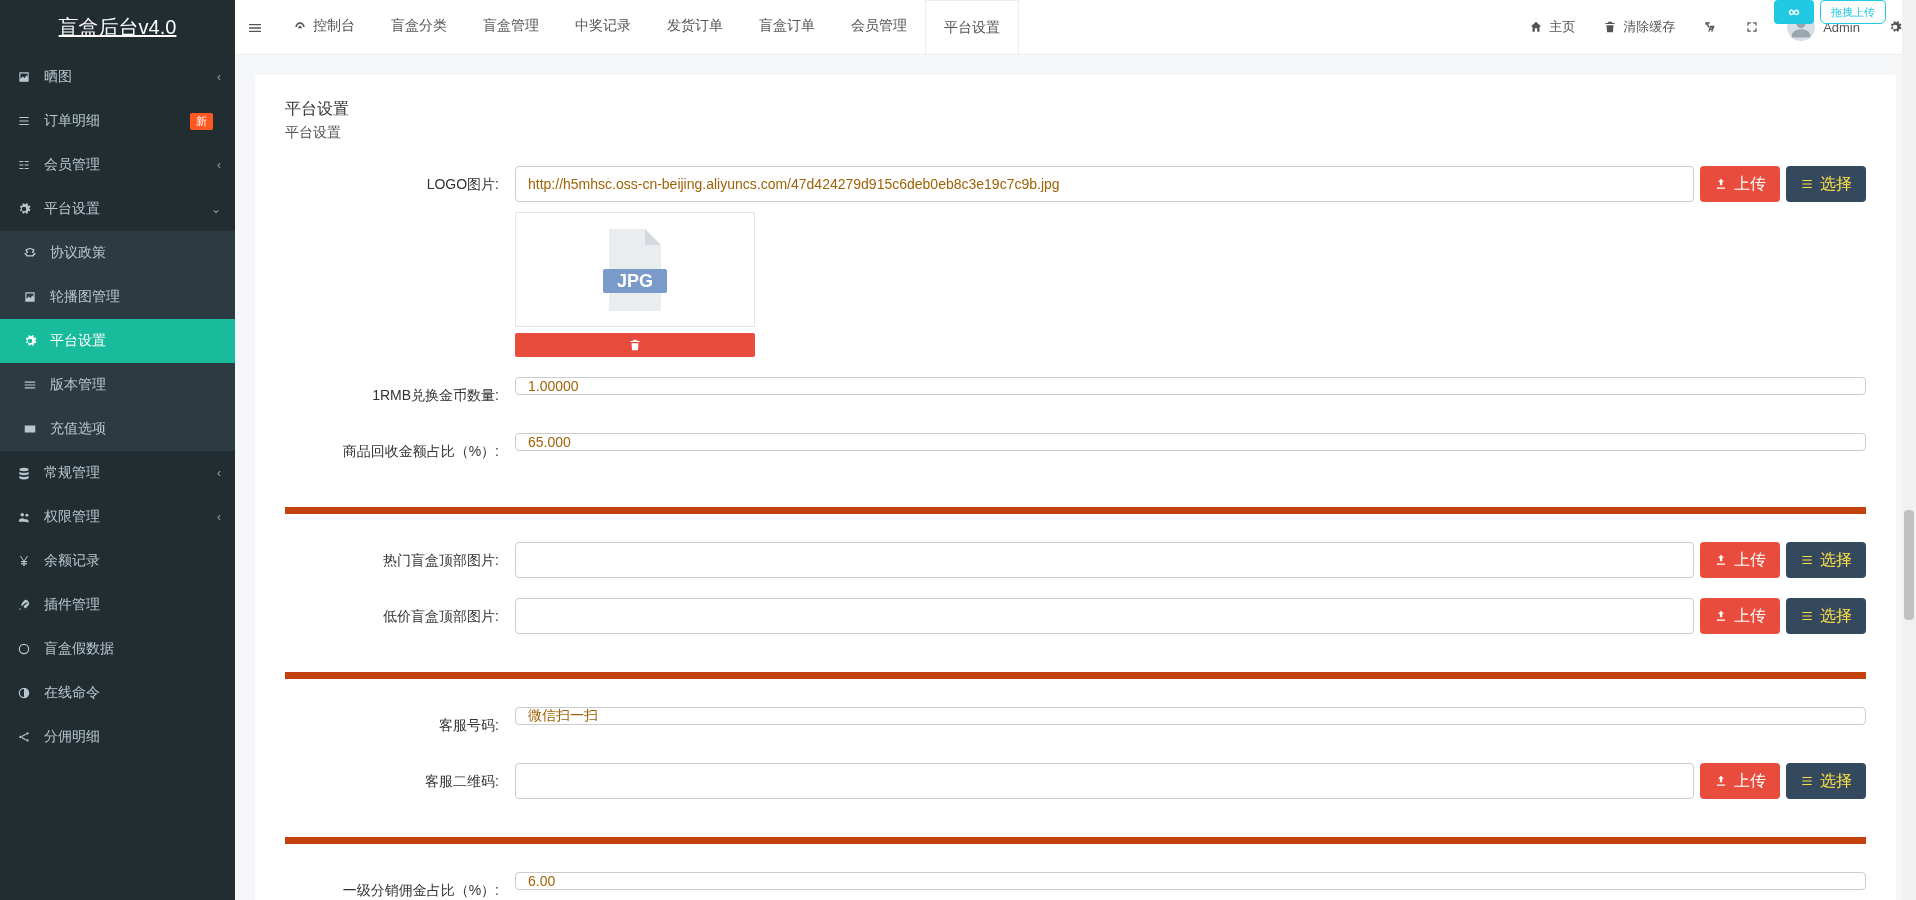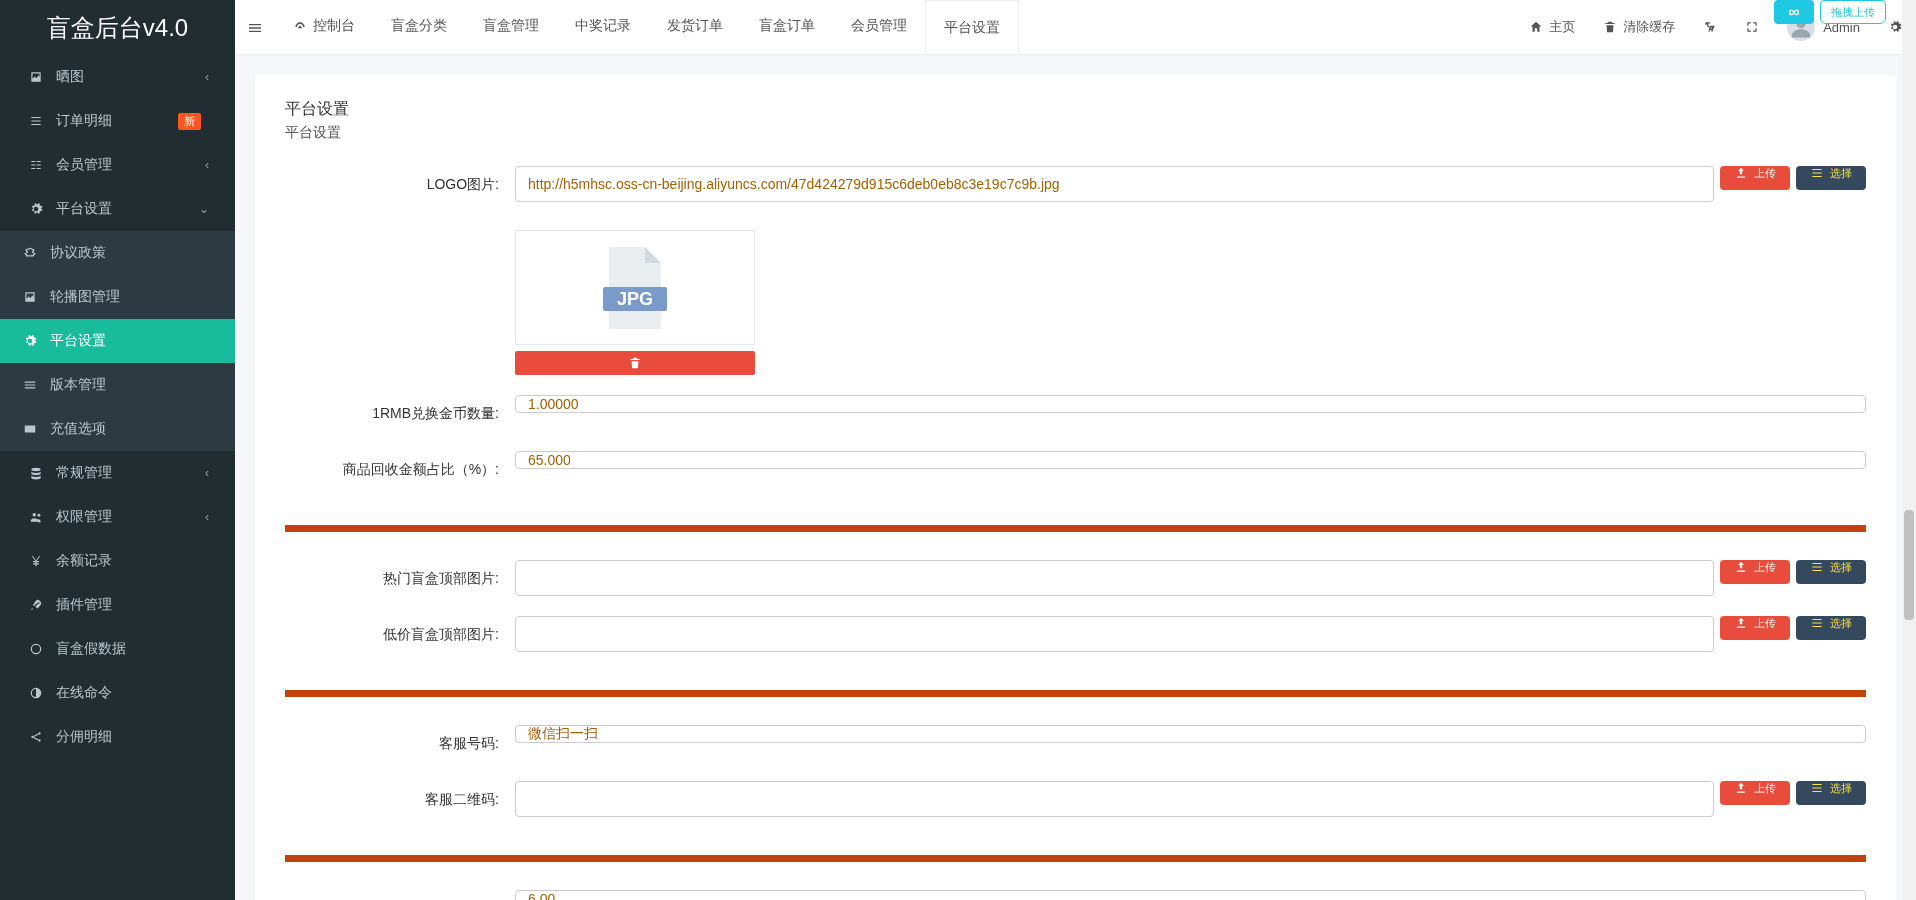--- a/index.html
+++ b/index.html
@@ -21,26 +21,26 @@
   height: 24px; border: 1px solid #1fc8e3; border-radius: 4px; background: #fff; color: #1fc8e3;
   font-size: 11px; padding: 0 10px; display: flex; align-items: center; border-bottom-left-radius: 6px; border-bottom-right-radius: 6px; text-align: center;
 }
 
 
 .app { display: flex; width: 1916px; height: 900px; }
 
 
 .sidebar { width: 235px; background: #222d32; color: #b8c7ce; display: flex; flex-direction: column; flex-shrink: 0; }
 .sidebar-brand {
-  height: 55px; background: #222d32; color: #fff; font-size: 24px; font-weight: 400;
-  display: flex; align-items: center; justify-content: center; border-bottom: 0;
+  height: 55px; background: #222d32; color: #fff; font-size: 20px; font-weight: 400;
+  display: flex; align-items: center; justify-content: center; border-bottom: 0; text-decoration: underline;
 }
 .sidebar-menu { flex: 1; overflow-y: auto; }
 .sidebar-item {
-  display: flex; align-items: center; height: 44px; padding: 0 26px; cursor: pointer; position: relative;
+  display: flex; align-items: center; height: 44px; padding: 0 14px; cursor: pointer; position: relative;
   color: #b8c7ce; font-size: 14px;
 }
 .sidebar-item.active { background: #18bc9c; color: #fff; }
 .sidebar-item.sub { padding-left: 20px; background: #2c3b41; }
 .sidebar-item.sub.active { background: #18bc9c; }
 .side-icon { width: 20px; display: inline-flex; align-items: center; justify-content: center; margin-right: 10px; font-size: 14px; color: inherit; }
 .side-label { flex: 1; }
 .side-caret { font-size: 12px; color: #8aa4af; }
 .side-badge { background: #ff5722; color: #fff; font-size: 11px; padding: 1px 6px; border-radius: 2px; margin-left: auto; margin-right: 8px; }
 
@@ -83,27 +83,27 @@
   width: 230px; text-align: right; padding-right: 16px; color: #333; font-size: 14px; line-height: 36px;
   flex-shrink: 0;
 }
 .form-field { flex: 1; display: flex; flex-direction: column; }
 
 .input-row { display: flex; width: 100%; gap: 6px; }
 .text-input {
   flex: 1; height: 36px; padding: 0 12px; border: 1px solid #ccc; border-radius: 4px; font-size: 14px; color: #a16207;
   background: #fff;
 }
-.btn { height: 24px; padding: 0 14px; border-radius: 4px; border: none; font-size: 11px; cursor: pointer; display: inline-flex; align-items: flex-start; gap: 6px; }
+.btn { height: 36px; padding: 0 14px; border-radius: 4px; border: none; font-size: 16px; cursor: pointer; display: inline-flex; align-items: center; gap: 6px; }
 .btn-danger { background: #e74c3c; color: #fff; }
 .btn-dark { background: #34495e; color: #fde047; }
 .btn-icon { font-size: 13px; }
 
 .thumb-box {
-  width: 240px; height: 115px; border: 1px solid #e5e5e5; margin-top: 28px;
+  width: 240px; height: 115px; border: 1px solid #e5e5e5; margin-top: 10px;
   display: flex; align-items: center; justify-content: center; background: #fff;
 }
 .file-glyph { width: 80px; height: 90px; position: relative; }
 .delete-bar {
   width: 240px; height: 24px; background: #e74c3c; color: #fff; display: flex; align-items: center; justify-content: center;
   cursor: pointer; border-radius: 2px; margin-top: 6px; font-size: 14px;
 }
 
 
 .fake-track { position: absolute; right: 0; top: 0; width: 14px; height: 100%; background: #f1f1f1; }

